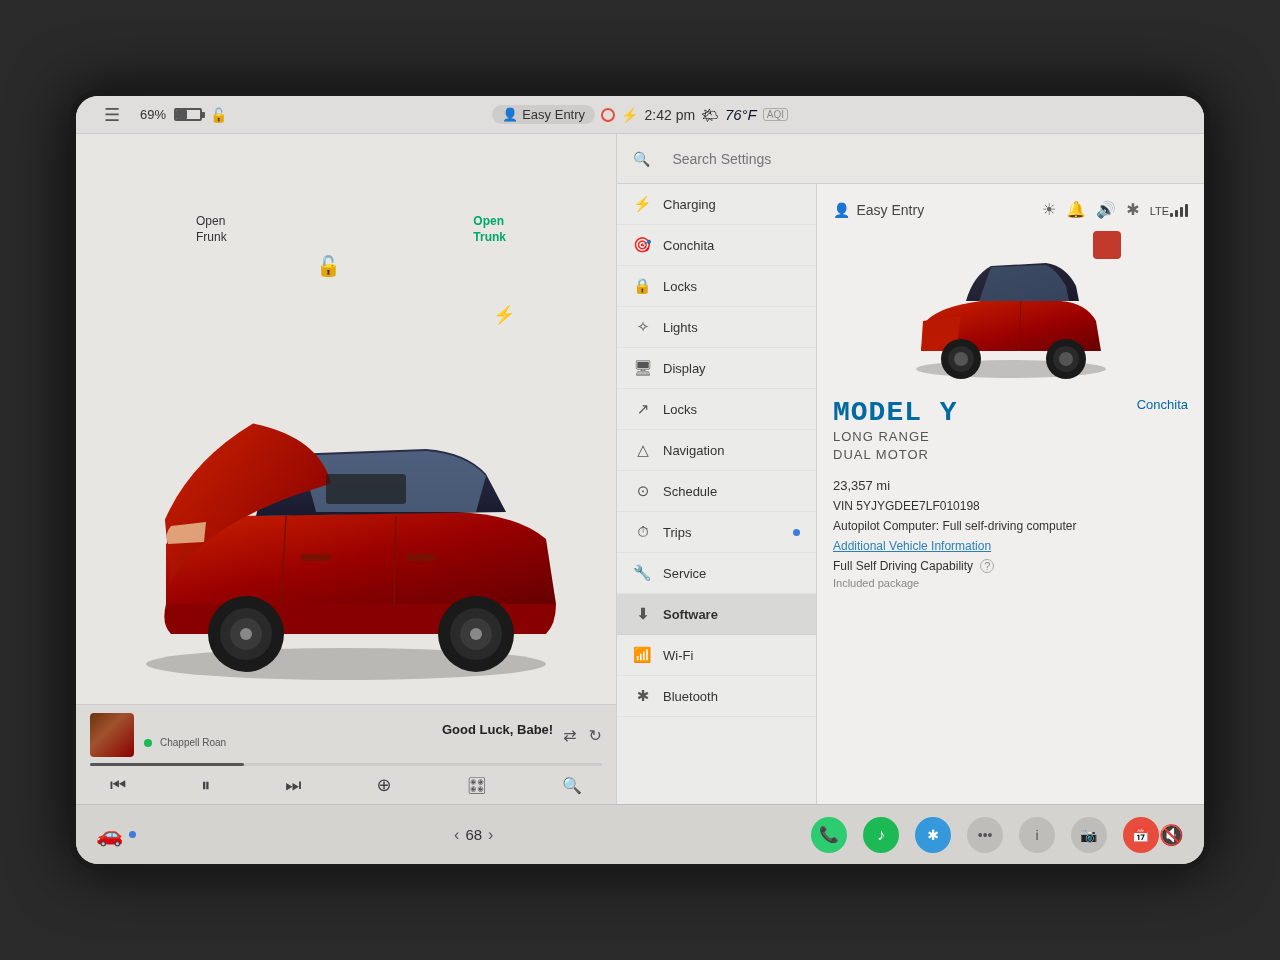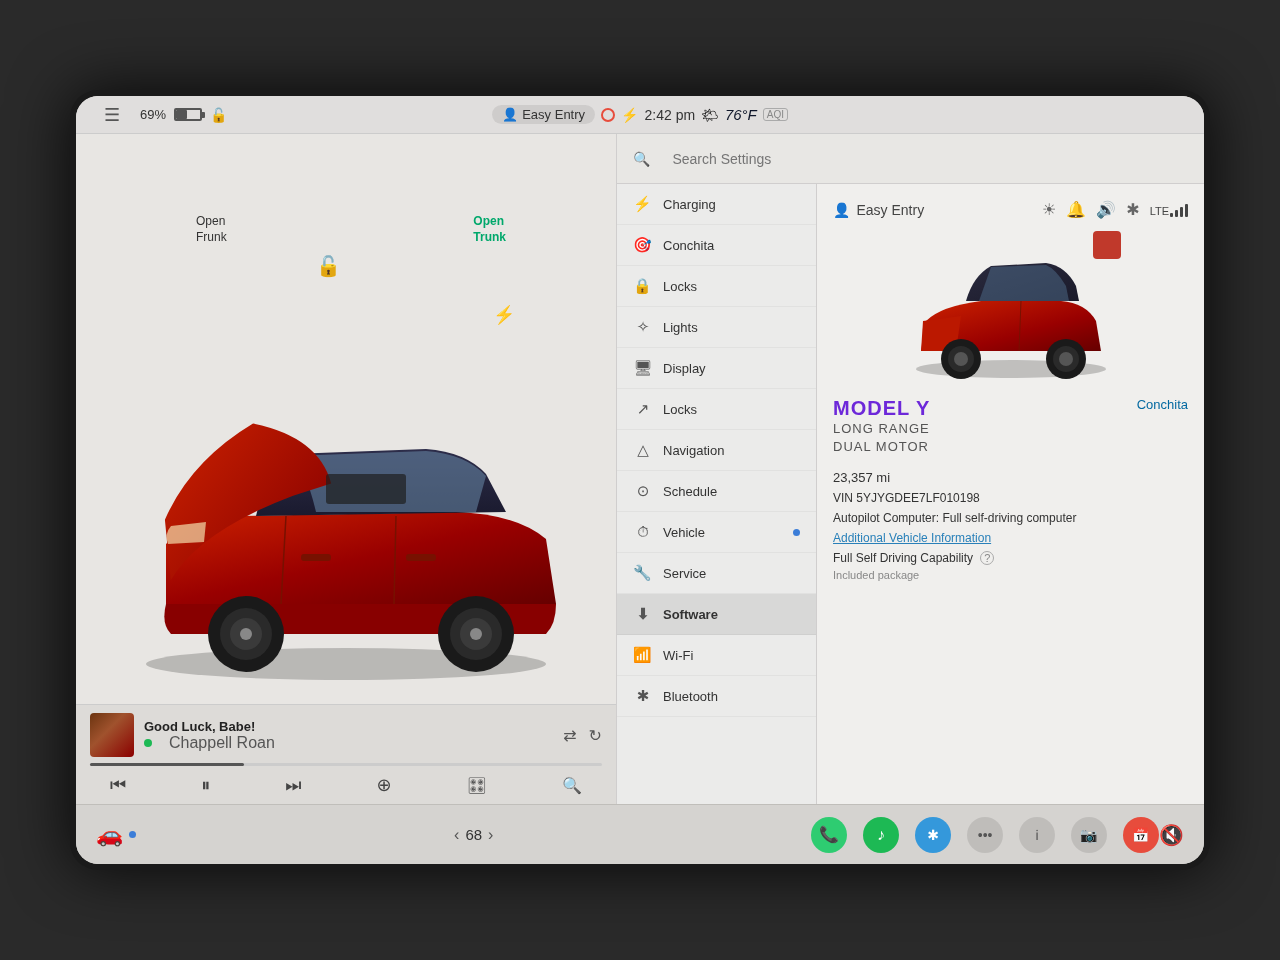--- a/index.html
+++ b/index.html
@@ -229,27 +229,28 @@
       height: 100%;
       background: linear-gradient(135deg, #6B3410 0%, #A0522D 40%, #8B0000 100%);
     }
     .song-info {
       flex: 1;
     }
     .song-title {
       font-size: 13px;
       font-weight: 600;
       color: #222;
+      text-align: right;
     }
     .song-artist {
-      font-size: 16px;
+      font-size: 10px;
       color: #555;
       display: flex;
       align-items: center;
-      gap: 17px;
+      gap: 8px;
     }
     .song-artist .spotify-dot {
       width: 8px;
       height: 8px;
       border-radius: 50%;
       background: #1DB954;
       display: inline-block;
     }
     .music-icons-right {
       display: flex;
@@ -429,24 +430,25 @@
       height: 28px;
       border-radius: 4px;
       background: #c0392b;
       position: absolute;
       top: 0;
       right: 0;
     }
 
     
     .model-name {
-      font-size: 20px;
+      font-size: 28px;
       font-weight: 700;
-      color: #6d28d9;
+      color: #0369a1;
       letter-spacing: 1px;
+      font-family: Liberation Mono, monospace;
     }
     .model-sub {
       font-size: 13px;
       color: #555;
       letter-spacing: 1px;
       line-height: 1.4;
     }
     .owner-name {
       font-size: 13px;
       color: #0369a1;
@@ -759,21 +761,21 @@
             <div class="menu-item">
               <span class="menu-item-icon">△</span>
               <span class="menu-item-label">Navigation</span>
             </div>
             <div class="menu-item">
               <span class="menu-item-icon">⊙</span>
               <span class="menu-item-label">Schedule</span>
             </div>
             <div class="menu-item">
               <span class="menu-item-icon">⏱</span>
-              <span class="menu-item-label">Vehicle</span>
+              <span class="menu-item-label">Trips</span>
               <div class="menu-dot"></div>
             </div>
             <div class="menu-item">
               <span class="menu-item-icon">🔧</span>
               <span class="menu-item-label">Service</span>
             </div>
             <div class="menu-item active">
               <span class="menu-item-icon">⬇</span>
               <span class="menu-item-label">Software</span>
             </div>

